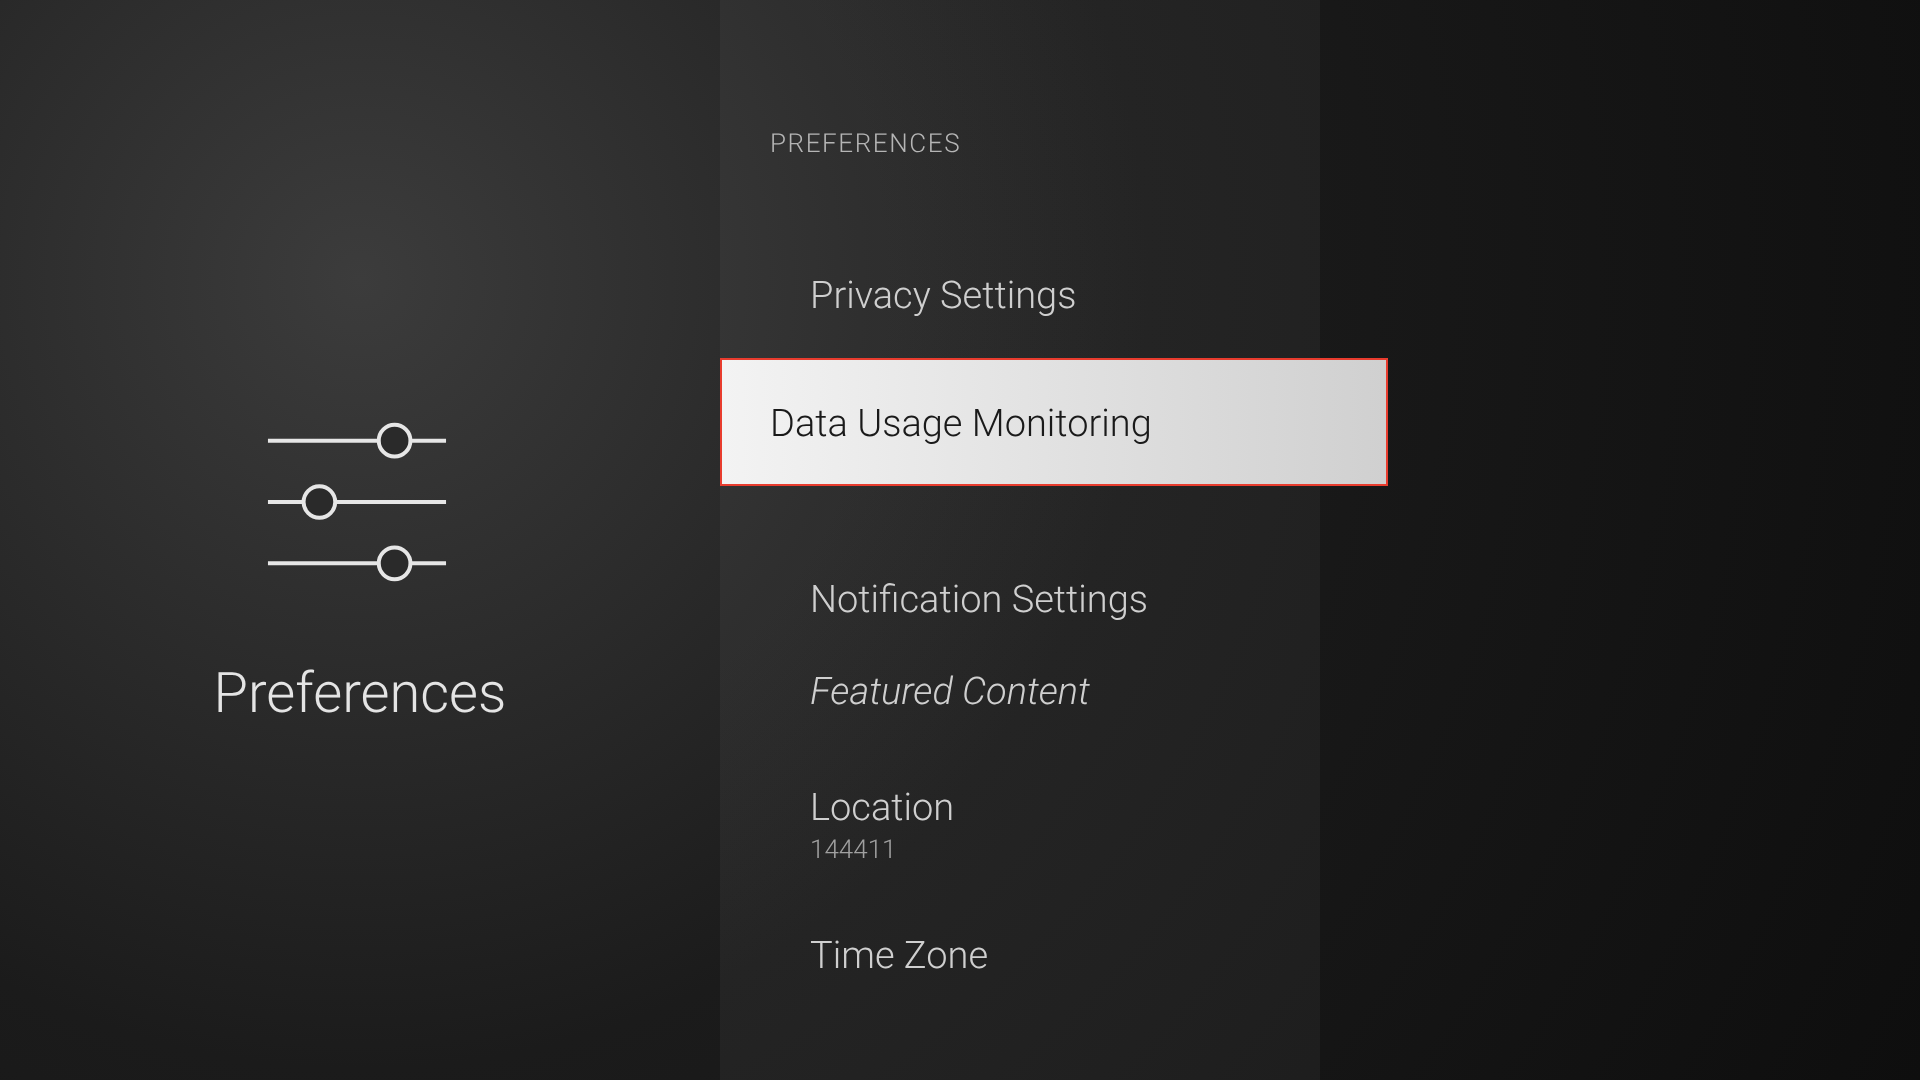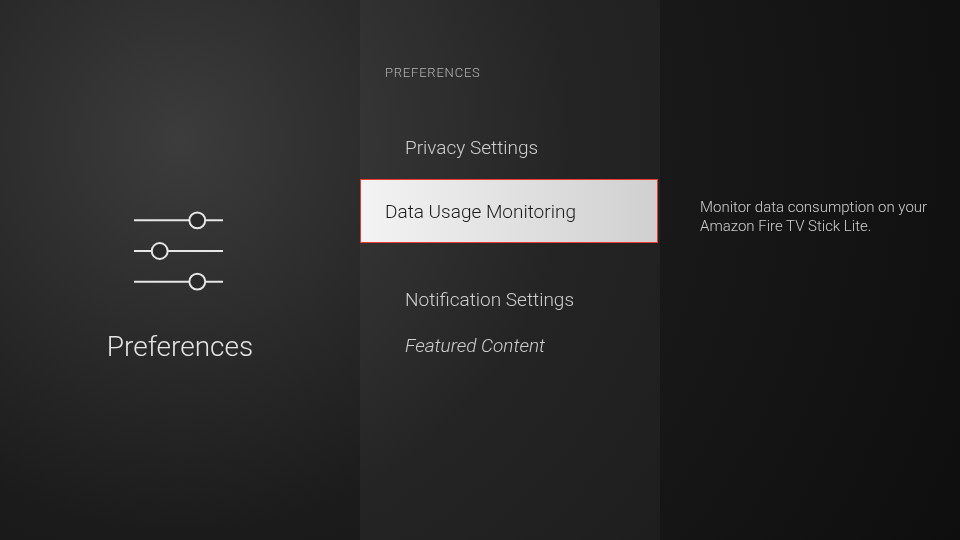--- a/index.html
+++ b/index.html
@@ -18,21 +18,21 @@
 
 
 #col-header { position:absolute; left:385px; top:65px; font-size:13px;
   letter-spacing:.8px; color:#b5b5b5; }
 
 .row { position:absolute; left:381px; width:300px; box-sizing:border-box; }
 .row .label { font-size:19px; color:#cfcfcf; line-height:22px; }
 .row .sub { font-size:13px; color:#a0a0a0; margin-top:3px; }
 
 
-.sel-row { position:absolute; left:360px; width:298px; height:64px;
+.sel-row { position:absolute; left:360px; width:334px; height:64px;
   box-sizing:border-box; padding:20px 24px 0 24px;
   background:linear-gradient(90deg,#f3f3f3 0%,#d0d0d0 100%);
   border:1px solid #e83c2e; }
 .sel-row .label { font-size:19px; color:#1a1a1a; }
 
 
 #desc { position:absolute; left:700px; top:198px; width:245px;
   font-size:15px; line-height:19px; color:#cfcfcf; }
 </style>
 </head>
@@ -68,17 +68,23 @@
   </div>
 
   <div class="row" style="top:269px; padding-left:24px;margin-top:20px;">
     <div class="label">Notification Settings</div>
   </div>
 
   <div class="row" style="top:335px; padding-left:24px;font-style:italic;">
     <div class="label">Featured Content</div>
   </div>
 
+  <div class="row" style="top:393px; padding-left:24px;">
+    <div class="label">Location</div>
+    <div class="sub">144411</div>
+  </div>
 
+  <div class="row" style="top:467px; padding-left:24px;">
+    <div class="label">Time Zone</div>
+  </div>
 
-  <div id="desc">Monitor data consumption on your Amazon Fire TV Stick Lite.</div>
 
 </div>
 
 </body></html>

